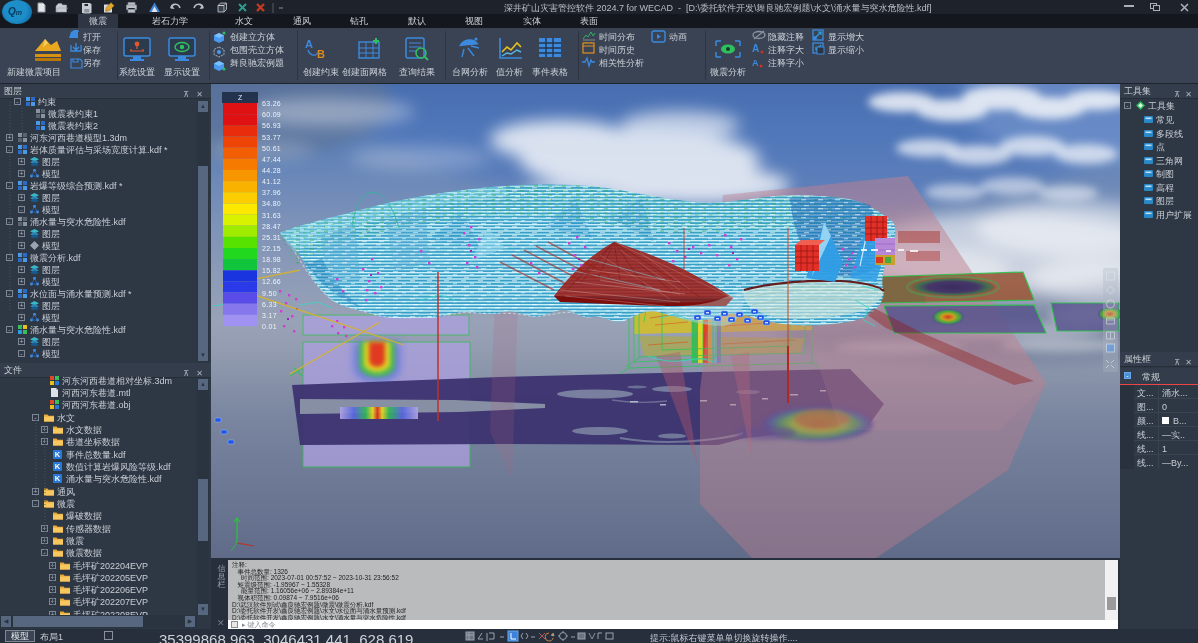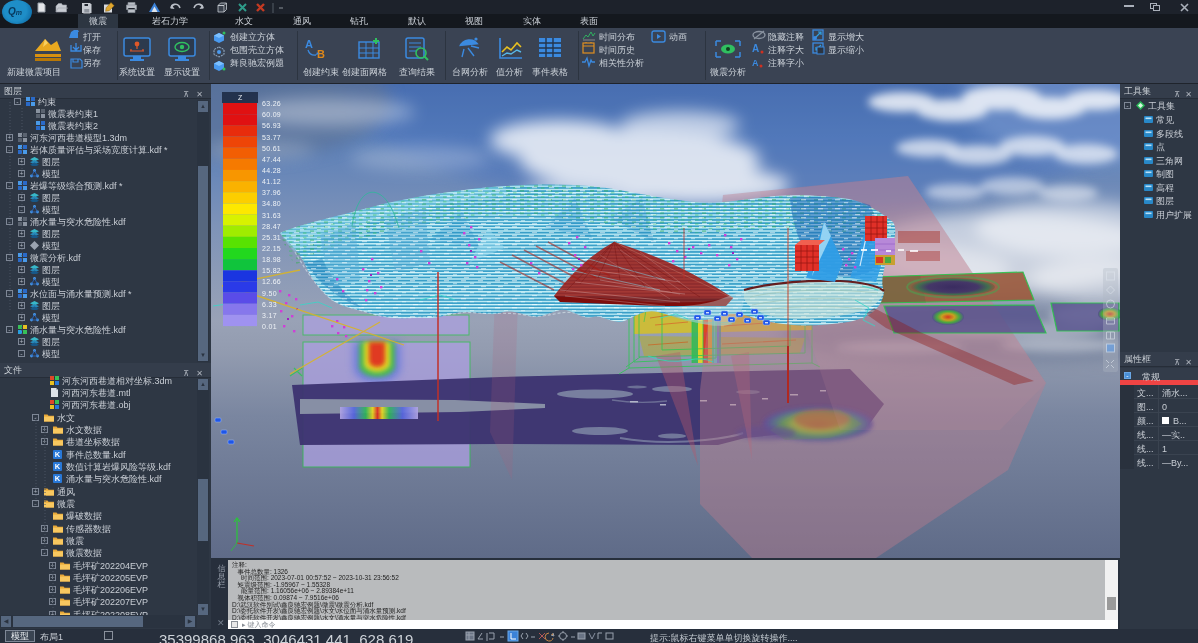--- a/index.html
+++ b/index.html
@@ -23,20 +23,21 @@
 .sbtn{position:absolute;left:1px;width:10px;height:11px;background:#56677f;color:#2a3340;font-size:6px;text-align:center;line-height:11px}
 .sth{position:absolute;left:1px;width:10px;background:#56677f}
 .statusbar{left:0;top:629px;width:1198px;height:14px;background:#272f3c;color:#c9ced5;font-size:9px}
 </style></head>
 <body>
 <div id="app">
 
 <div class="abs titlebar"></div>
 <div class="abs" style="left:2px;top:0;width:30px;height:24px;border-radius:50%;background:radial-gradient(circle at 45% 42%,#1e8ec8 50%,#1274ae 75%,#0b5c90);z-index:5"></div>
 <div class="abs" style="left:8px;top:6px;width:18px;height:10px;color:#083a5e;font-size:10px;font-style:italic;font-weight:bold;z-index:6">Q<span style="font-size:7px">m</span></div>
+<div class="abs ttxt">深井矿山灾害管控软件 2024.7 for WECAD&nbsp;&nbsp;-&nbsp;&nbsp;[D:\委托软件开发\舞良驰宏例题\水文\涌水量与突水危险性.kdf]</div>
 <svg class="abs" style="left:36px;top:1px" width="260" height="13" viewBox="0 0 260 13">
  <g fill="none" stroke="#c7cbd2" stroke-width="1">
   <path d="M2 2 h5 l2 2 v7 h-7 z" fill="#e4e6e9" stroke="#9aa0a8"></path>
   <path d="M20 5 l2.5 -2.5 h3 l1 1.5 h4 v7 h-10.5 z M20 11 l2 -4 h10" fill="#c7cbd2" stroke="#9aa0a8" stroke-width=".6"></path>
   <path d="M46 2 h8 l1.5 1.5 v8.5 h-9.5 z" fill="#c7cbd2" stroke="none"></path>
         <rect x="48" y="2.5" width="4.5" height="3" fill="#242a33"></rect>
         <rect x="47.8" y="7.5" width="6" height="4.5" fill="#8f959e"></rect>
   <rect x="68" y="3.5" width="8" height="8" fill="#d8dadd" stroke="none"></rect>
         <path d="M75 1.5 l3.2 3.2 -5 5 -3.6 .6 .6 -3.6 z" fill="#e0a62e" stroke="#7a5a10" stroke-width=".5"></path>
   <path d="M92 4 v-2.5 h7 v2.5 M90.5 4 h10 v4.5 h-10 z M92 7 v4.5 h7 v-4.5" fill="#b9bec6" stroke="#8a9098" stroke-width=".7"></path>
@@ -1166,21 +1167,21 @@
           <use href="#s-tool"></use>
         </svg>
         <span style="position:absolute;left:36px">用户扩展</span>
       </div>
 </div>
 
 <div class="abs panel" style="left:1120px;top:352px;width:78px;height:277px">
  <div class="phead">属性框<span class="pin" style="right:18px">⊼</span><span class="pin" style="right:6px">✕</span></div>
 </div>
 <div id="proprows">
-<div class="abs" style="left:1120px;top:368px;width:78px;height:17px;background:#333c4a;border-bottom:5px solid #ef4444">
+<div class="abs" style="left:1120px;top:368px;width:78px;height:17px;background:#333c4a;border-bottom:1px solid #ef4444">
  <span class="exp" style="left:4px;top:4px;background:#4a90d8;border-color:#6aa8e8;color:#fff">-</span>
  <span style="position:absolute;left:22px;top:3px;font-size:9px;color:#ccd1d7">常规</span>
 </div>
 <div class="abs" style="left:1120px;top:385px;width:78px;height:84px;background:#2e3744">
  <div class="abs" style="left:0;top:0;width:14px;height:84px;background:#29313d"></div>
  <div class="abs" style="left:38px;top:0;width:1px;height:84px;background:#3a4350"></div>
  <div class="abs" style="left:14px;top:13px;width:64px;height:1px;background:#3a4350"></div>
  <div class="abs" style="left:14px;top:27px;width:64px;height:1px;background:#3a4350"></div>
  <div class="abs" style="left:14px;top:41px;width:64px;height:1px;background:#3a4350"></div>
  <div class="abs" style="left:14px;top:55px;width:64px;height:1px;background:#3a4350"></div>

